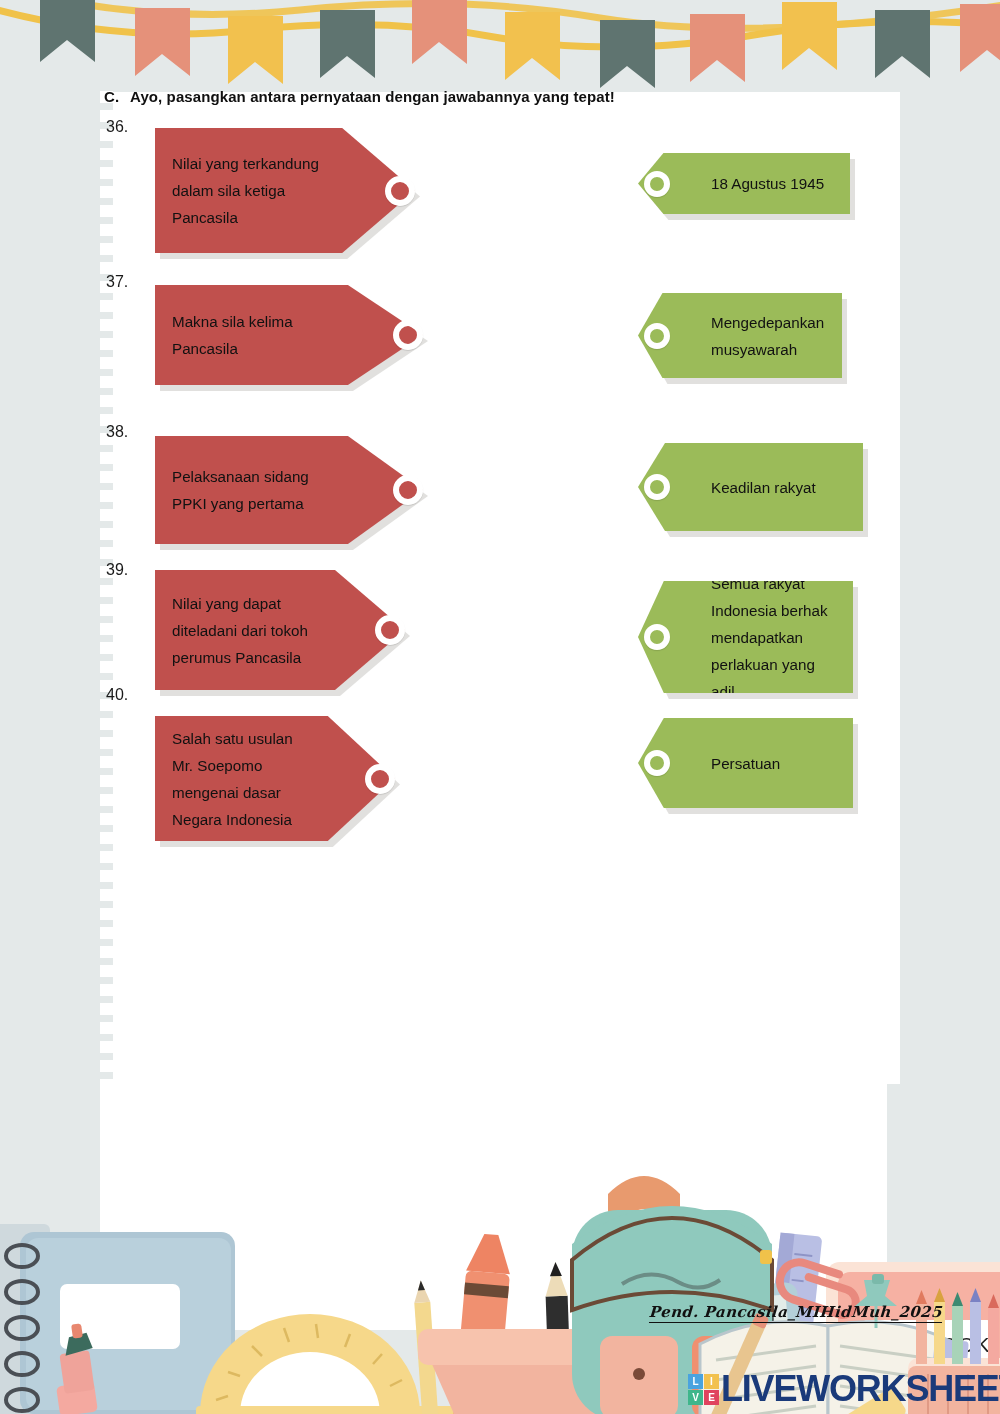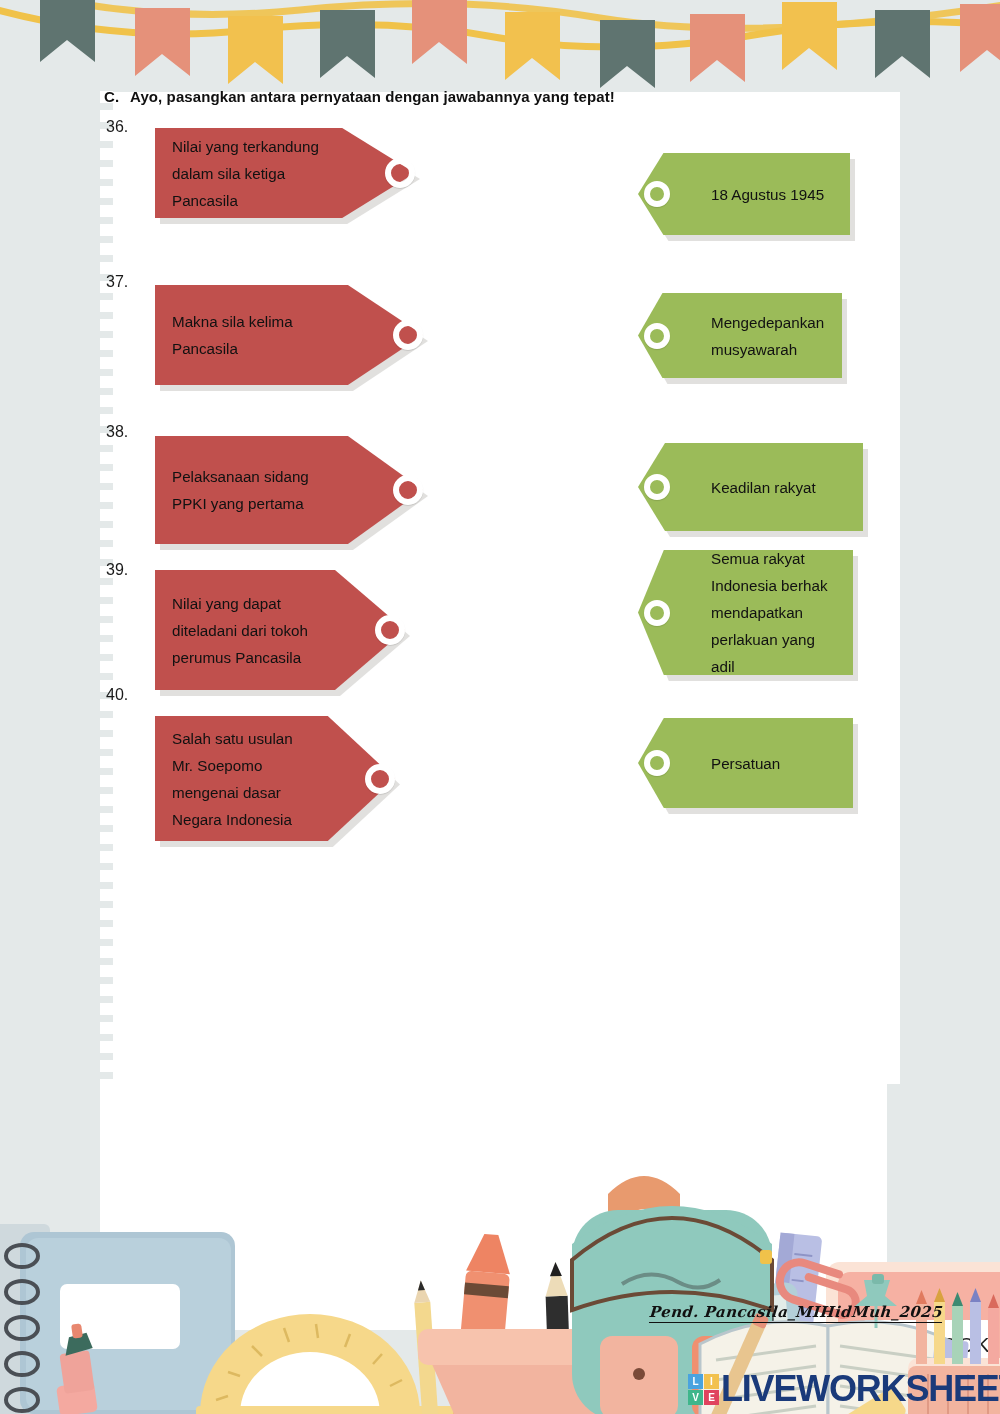--- a/index.html
+++ b/index.html
@@ -154,28 +154,28 @@
 <div id="perf-left"></div>
 <div id="perf-right"></div>
 
 <div id="heading">
   <span class="letter">C.</span><span>Ayo, pasangkan antara pernyataan dengan jawabannya yang tepat!</span>
 </div>
 
 <div id="rows">
     <div class="row" style="height: 0px;">
       <div class="qnum" style="top: 0px;">36.</div>
-      <div class="tag tag-red" style="top: 10px; width: 260px; height: 90px; justify-content: flex-end;">
+      <div class="tag tag-red" style="top: 10px; width: 260px; height: 125px; justify-content: flex-end;">
         <div class="shadow"></div>
         <div class="body">
           <span class="txt">Nilai yang terkandung dalam sila ketiga Pancasila</span>
         </div>
         <span class="ring"></span>
       </div>
-      <div class="tag tag-green" style="top: 35px; width: 212px; height: 82px;">
+      <div class="tag tag-green" style="top: 35px; width: 212px; height: 61px;">
         <div class="shadow"></div>
         <div class="body">
           <span class="txt">18 Agustus 1945</span>
         </div>
         <span class="ring"></span>
       </div>
     </div>
     <div class="row" style="height: 0px;">
       <div class="qnum" style="top: 155px;">37.</div>
       <div class="tag tag-red" style="top: 167px; width: 268px; height: 100px;">
@@ -212,21 +212,21 @@
     </div>
     <div class="row" style="height: 0px;">
       <div class="qnum" style="top: 443px; text-align: right;">39.</div>
       <div class="tag tag-red" style="top: 452px; width: 250px; height: 120px;">
         <div class="shadow"></div>
         <div class="body">
           <span class="txt">Nilai yang dapat diteladani dari tokoh perumus Pancasila</span>
         </div>
         <span class="ring"></span>
       </div>
-      <div class="tag tag-green" style="top: 432px; width: 215px; height: 125px;">
+      <div class="tag tag-green" style="top: 463px; width: 215px; height: 112px;">
         <div class="shadow"></div>
         <div class="body">
           <span class="txt">Semua rakyat Indonesia berhak mendapatkan perlakuan yang adil</span>
         </div>
         <span class="ring"></span>
       </div>
     </div>
     <div class="row" style="height: 0px;">
       <div class="qnum" style="top: 568px;">40.</div>
       <div class="tag tag-red" style="top: 598px; width: 240px; height: 125px;">

